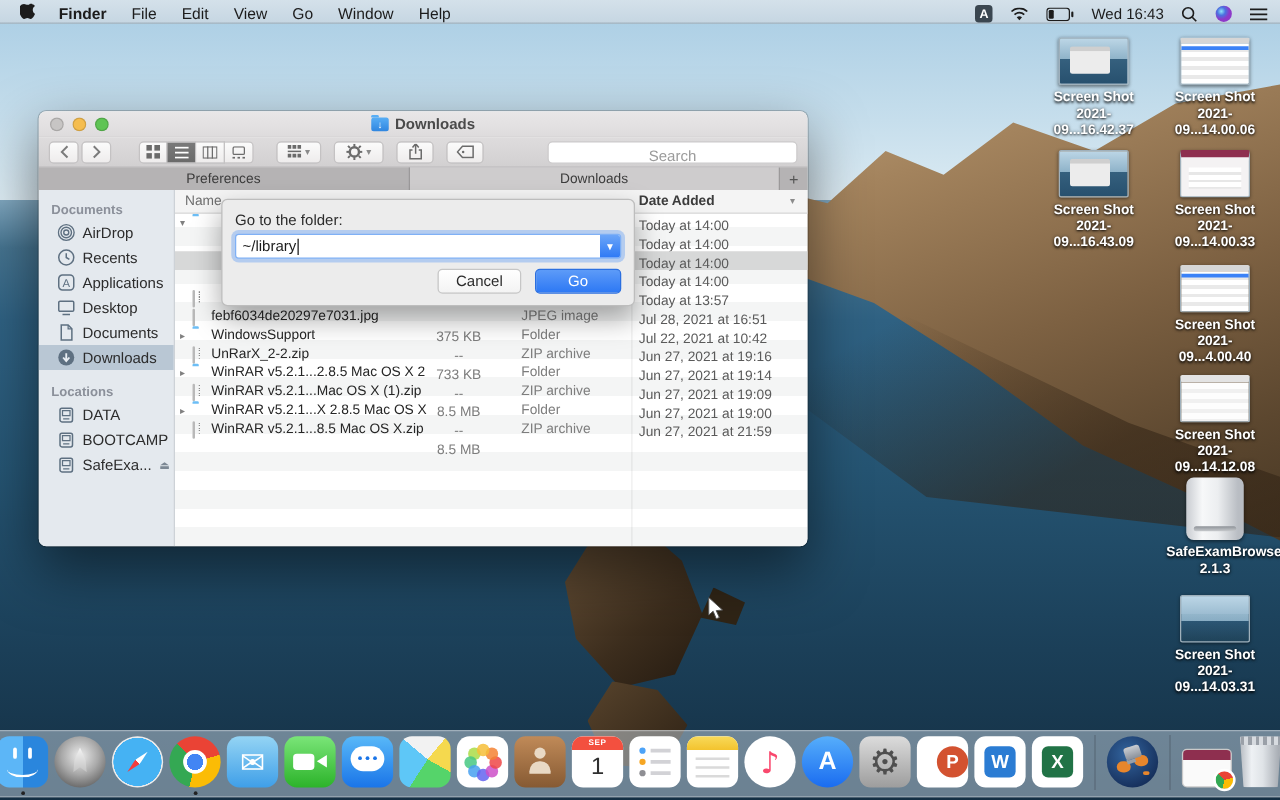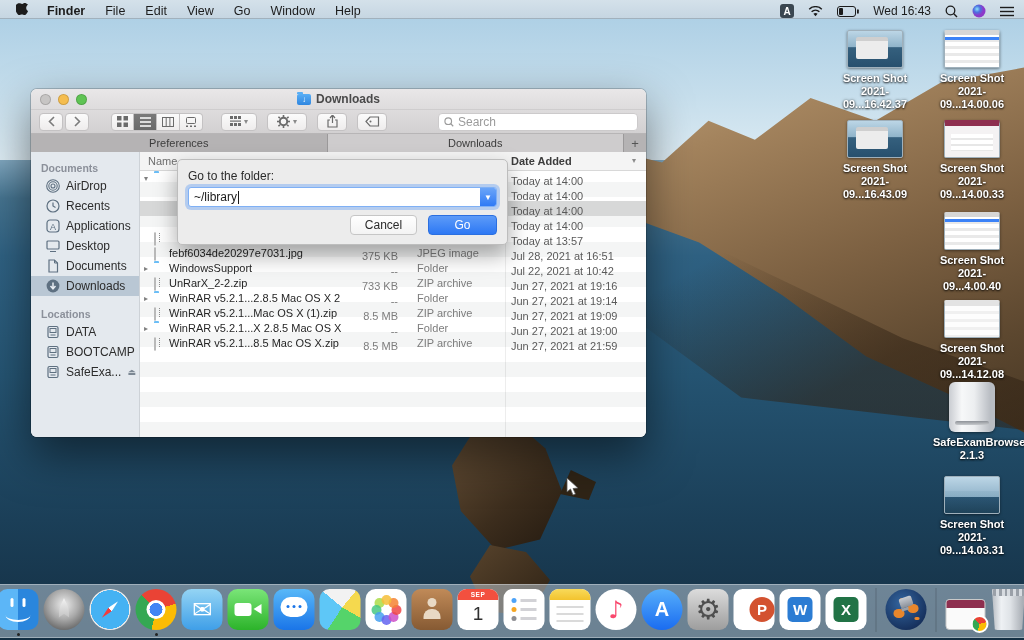--- a/index.html
+++ b/index.html
@@ -84,21 +84,21 @@
     border-radius:4px; display:flex; align-items:center; justify-content:center; color:#6b6b6b; font-size:12px; }
   .seg-group { display:flex; margin-right:18px; }
   .seg { width:23px; height:18px; background:linear-gradient(#fbfbfb,#eeecec); border:1px solid #c4c2c3;
     border-left:none; display:flex; align-items:center; justify-content:center; }
   .seg:first-child { border-left:1px solid #c4c2c3; border-radius:4px 0 0 4px; }
   .seg:last-child { border-radius:0 4px 4px 0; }
   .seg.selected { background:linear-gradient(#7a7a7a,#6a6a6a); }
   .chev { font-size:8px; color:#8a8a8a; margin-left:3px; }
   .tb-gap { width:10px; }
   .searchbox { margin-left:auto; width:200px; height:18px; background:#fff; border:1px solid #cccacb;
-    border-radius:4px; display:flex; align-items:center; padding:0 5px; gap:4px; }
+    border-radius:4px; display:flex; align-items:center; padding:0 5px; gap:4px;flex-direction:column; }
   .searchbox span { color:#9b9b9b; font-size:12px; }
 
   .tabbar { position:absolute; left:0; right:0; top:45px; height:18px; background:#aeacad; display:flex; }
   .tab { flex:1; display:flex; align-items:center; justify-content:center; font-size:11px; color:#3c3c3c;
     background:#b5b3b4; border-right:1px solid #9b999a; }
   .tab.active { background:#cecccd; }
   .tab-plus { width:22px; display:flex; align-items:center; justify-content:center; color:#555; font-size:13px; background:#b5b3b4; }
 
   .content { position:absolute; left:0; right:0; top:63px; bottom:0; display:flex; }
   .sidebar { width:109px; background:#e4e9ee; border-right:1px solid #cdd2d7; padding-top:6px; overflow:hidden; }
@@ -116,21 +116,21 @@
   .colheader .c-name { position:absolute; left:8px; top:3px; }
   .colheader .c-date { position:absolute; left:371px; top:3px; font-weight:bold; color:#3c3c3c; }
   .colheader .c-sort { position:absolute; right:10px; top:4px; color:#8b8b8b; font-size:8px; }
   .coldiv { position:absolute; left:365px; top:0; bottom:0; width:1px; background:rgba(0,0,0,.07); z-index:1; }
   .rows { position:absolute; left:0; right:0; top:19px; }
   .row { height:15px; position:relative; font-size:11px; color:#4c4c4c; }
   .row.highlight { background:#d7d8d8; }
   .r-disc { position:absolute; left:4px; top:3px; width:8px; font-size:8px; color:#808080; }
   .r-ico { position:absolute; left:14px; top:2px; }
   .r-name { position:absolute; left:29px; top:1px; color:#262626; white-space:nowrap; }
-  .r-size { position:absolute; left:196px; width:62px; top:4px; text-align:right; color:#7d7d7d; }
+  .r-size { position:absolute; left:196px; width:62px; top:18px; text-align:center; color:#7d7d7d; }
   .r-kind { position:absolute; left:277px; top:1px; color:#7d7d7d; }
   .r-date { position:absolute; left:371px; top:4px; color:#5a5a5a; }
   .fi-folder { width:13px; height:10px; background:linear-gradient(#6cbef6,#3d95e8); border-radius:1.5px; position:relative; }
   .fi-folder::before { content:""; position:absolute; top:-2px; left:0; width:5px; height:2px; background:#6cbef6; border-radius:1px 1px 0 0; }
   .fi-zip { width:10px; height:12px; background:#fdfdfd; border:1px solid #b9b9b9; border-radius:1px; position:relative; }
   .fi-zip::before { content:""; position:absolute; left:4px; top:0; bottom:3px; width:1px;
     background:repeating-linear-gradient(180deg,#8a8a8a 0 1px,transparent 1px 2px); }
   .fi-jpeg { width:12px; height:10px; border:1px solid #b9b9b9; border-radius:1px;
     background:linear-gradient(135deg,#e8e4da 20%,#b0422f 20% 60%,#5d3a2a 60%); }
 

